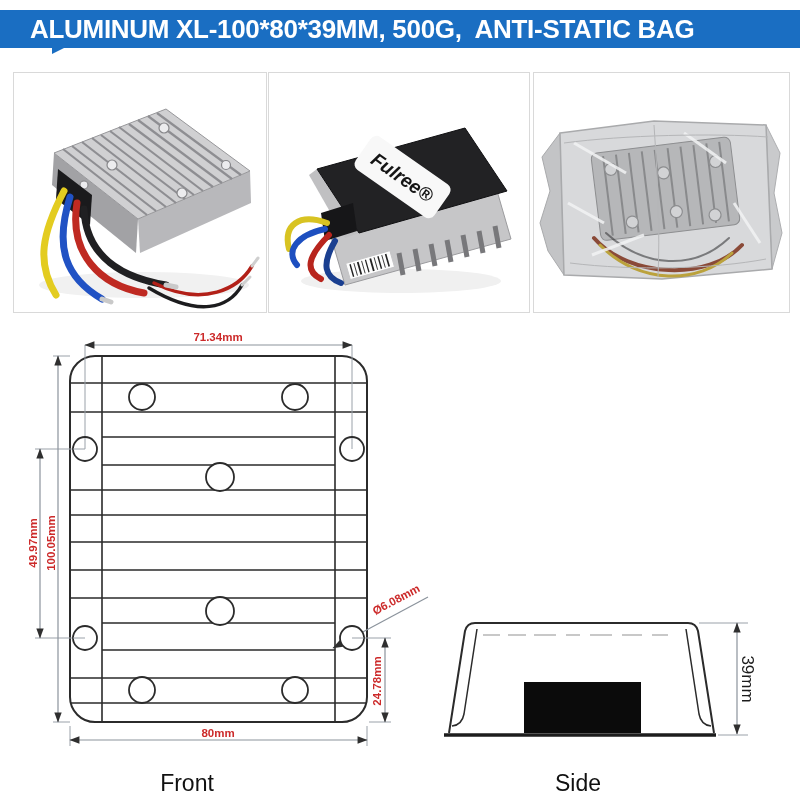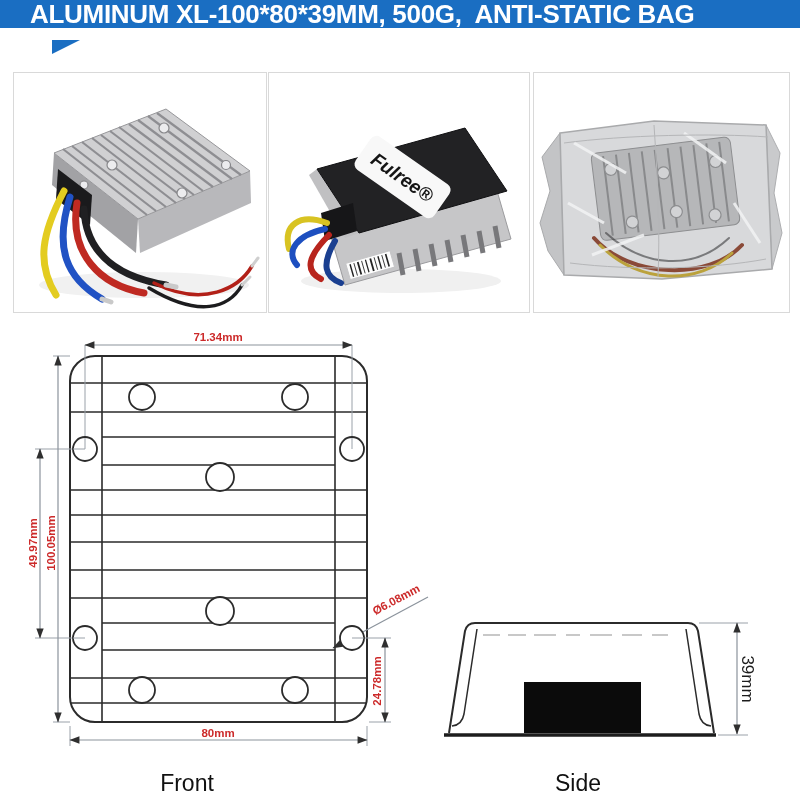--- a/index.html
+++ b/index.html
@@ -1,18 +1,18 @@
 <!DOCTYPE html>
 <html><head>
 <meta charset="utf-8">
 <style>
   html,body{margin:0;padding:0;background:#fff;}
   body{width:800px;height:800px;position:relative;overflow:hidden;
        font-family:"Liberation Sans",sans-serif;}
-  .banner{position:absolute;left:0;top:0;width:800px;height:28px;
+  .banner{position:absolute;left:0;top:10px;width:800px;height:38px;
           background:#1a6ec2;display:flex;align-items:center;}
   .banner span{color:#fff;font-size:26px;font-weight:700;letter-spacing:-0.3px;
                padding-left:30px;white-space:pre;}
   .banner-tail{position:absolute;left:52px;top:40px;width:0;height:0;
                border-top:14px solid #1a6ec2;border-right:28px solid transparent;}
   .photo-row{position:absolute;top:72px;left:0;width:800px;height:241px;}
   .photo{position:absolute;top:0;height:239px;background:#fff;
          border:1px solid #d9d9d9;box-sizing:content-box;}
   .photo svg{display:block;}
   #ph1{left:13px;width:252px;}

